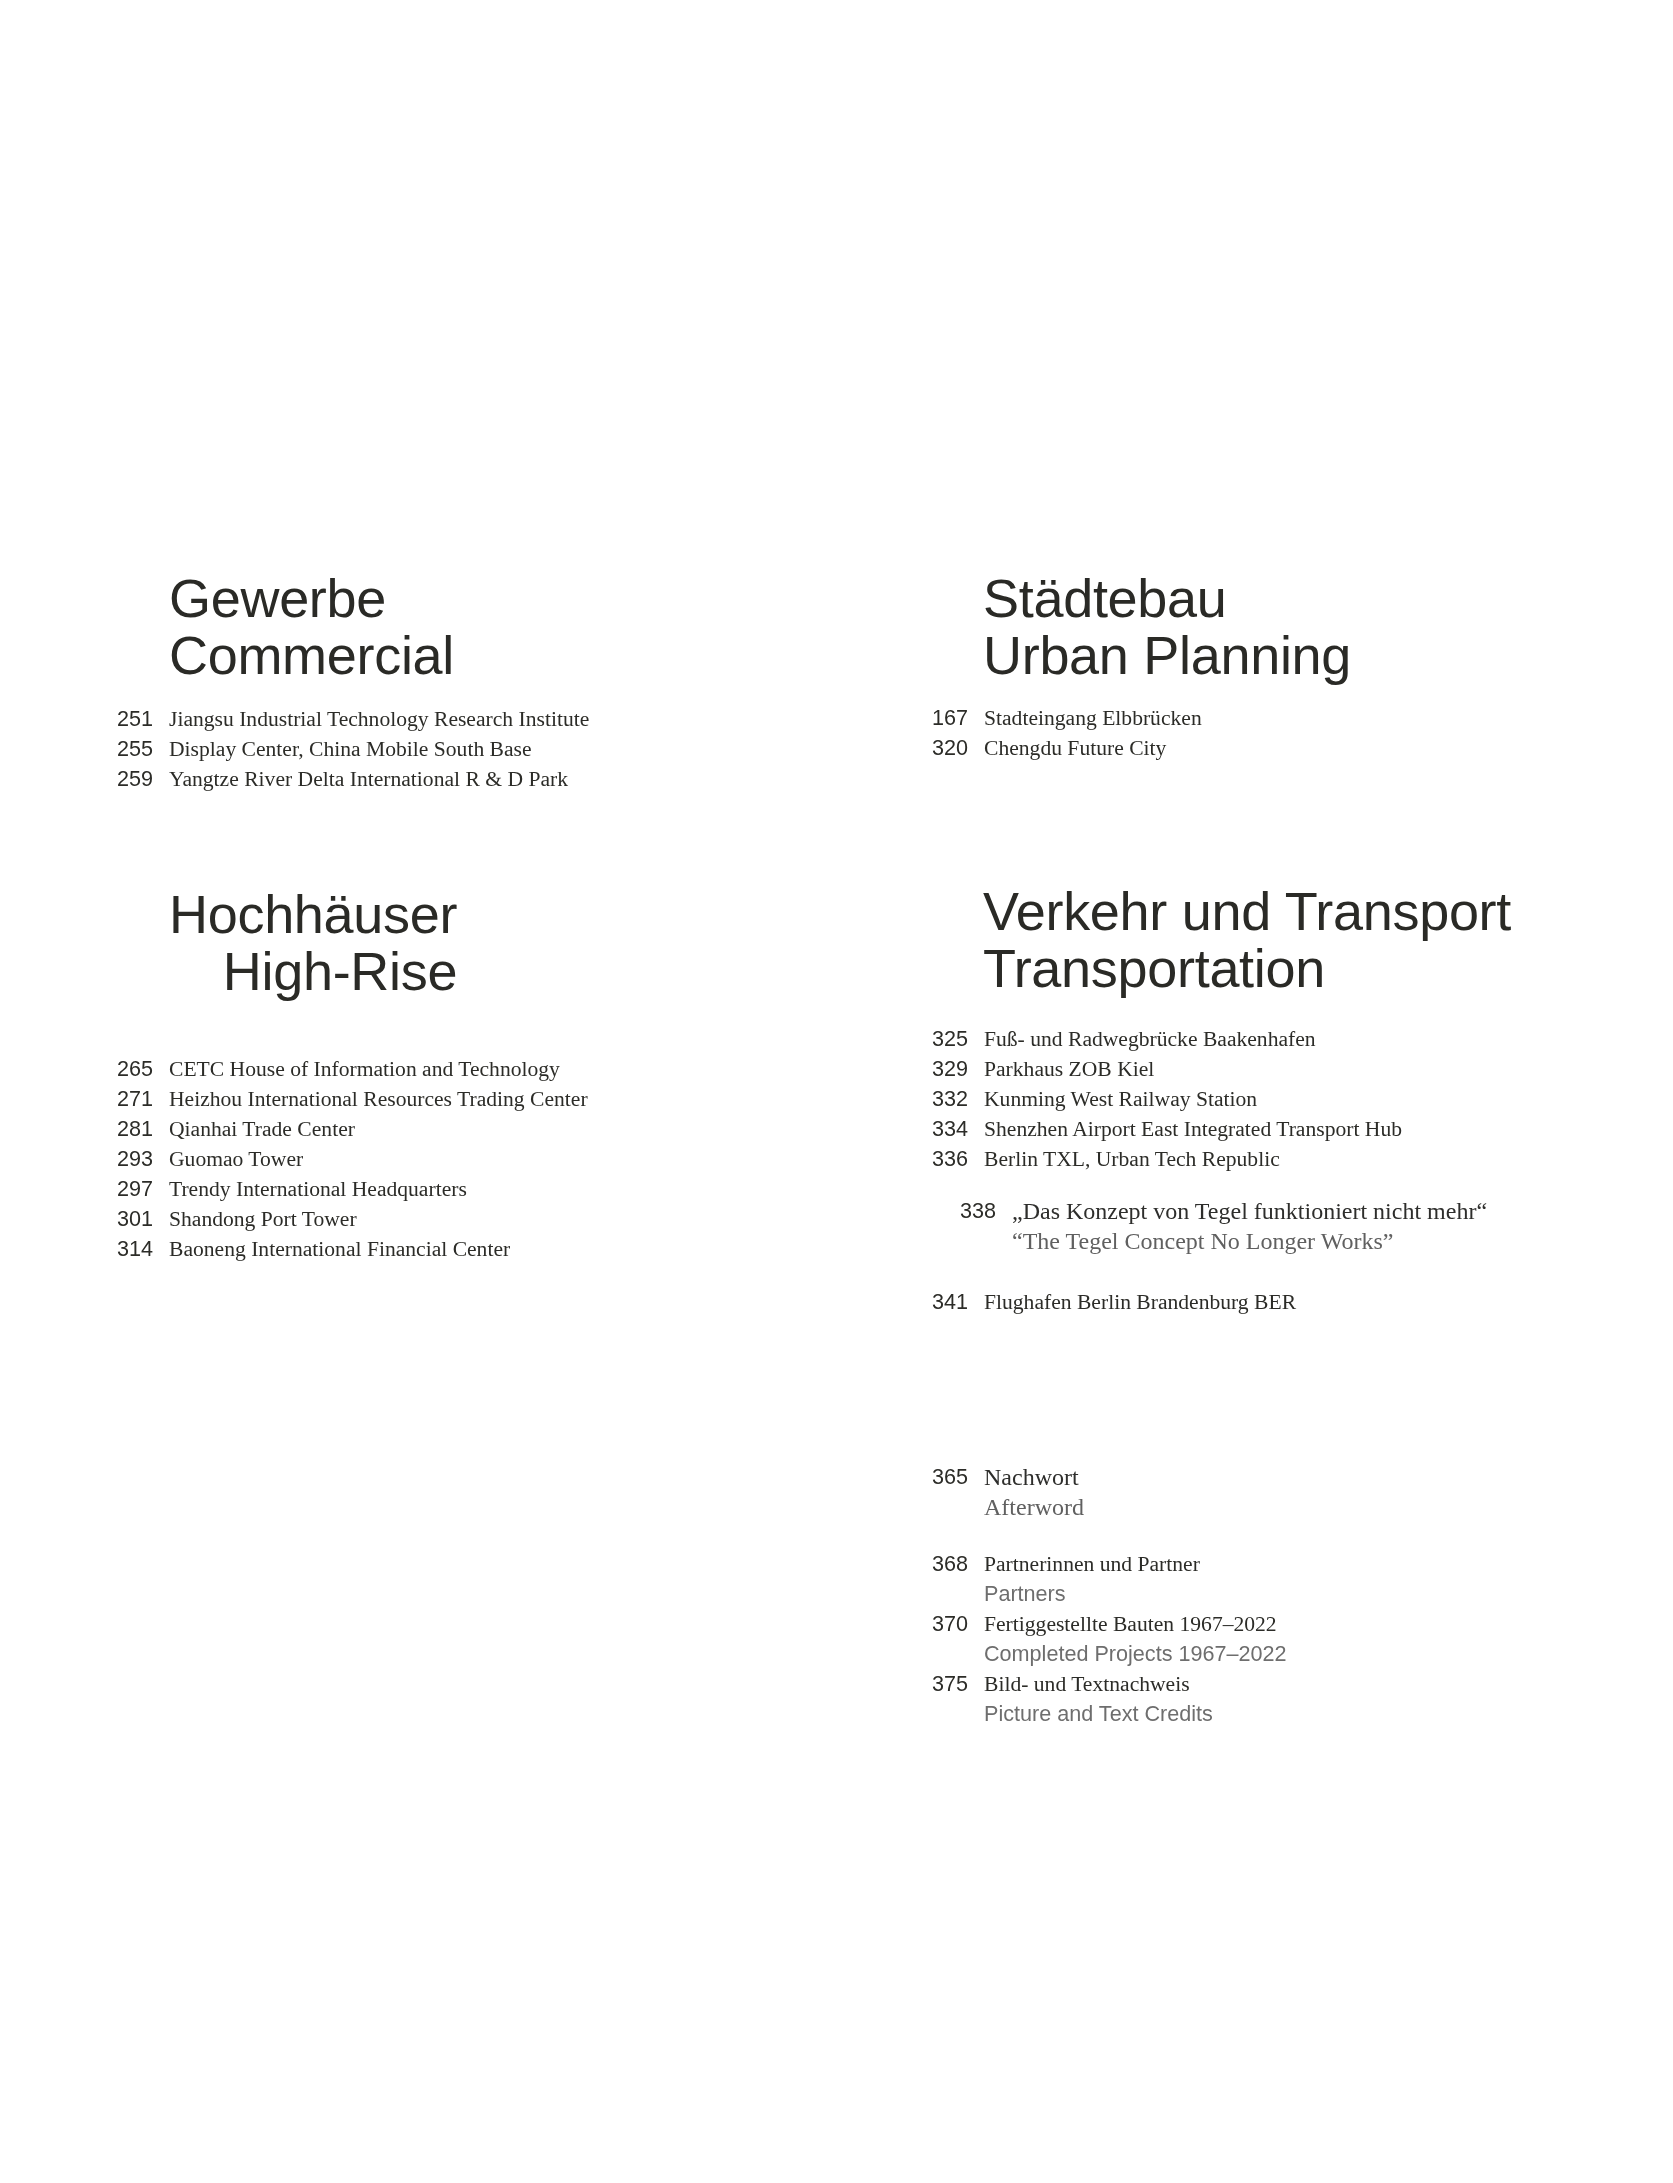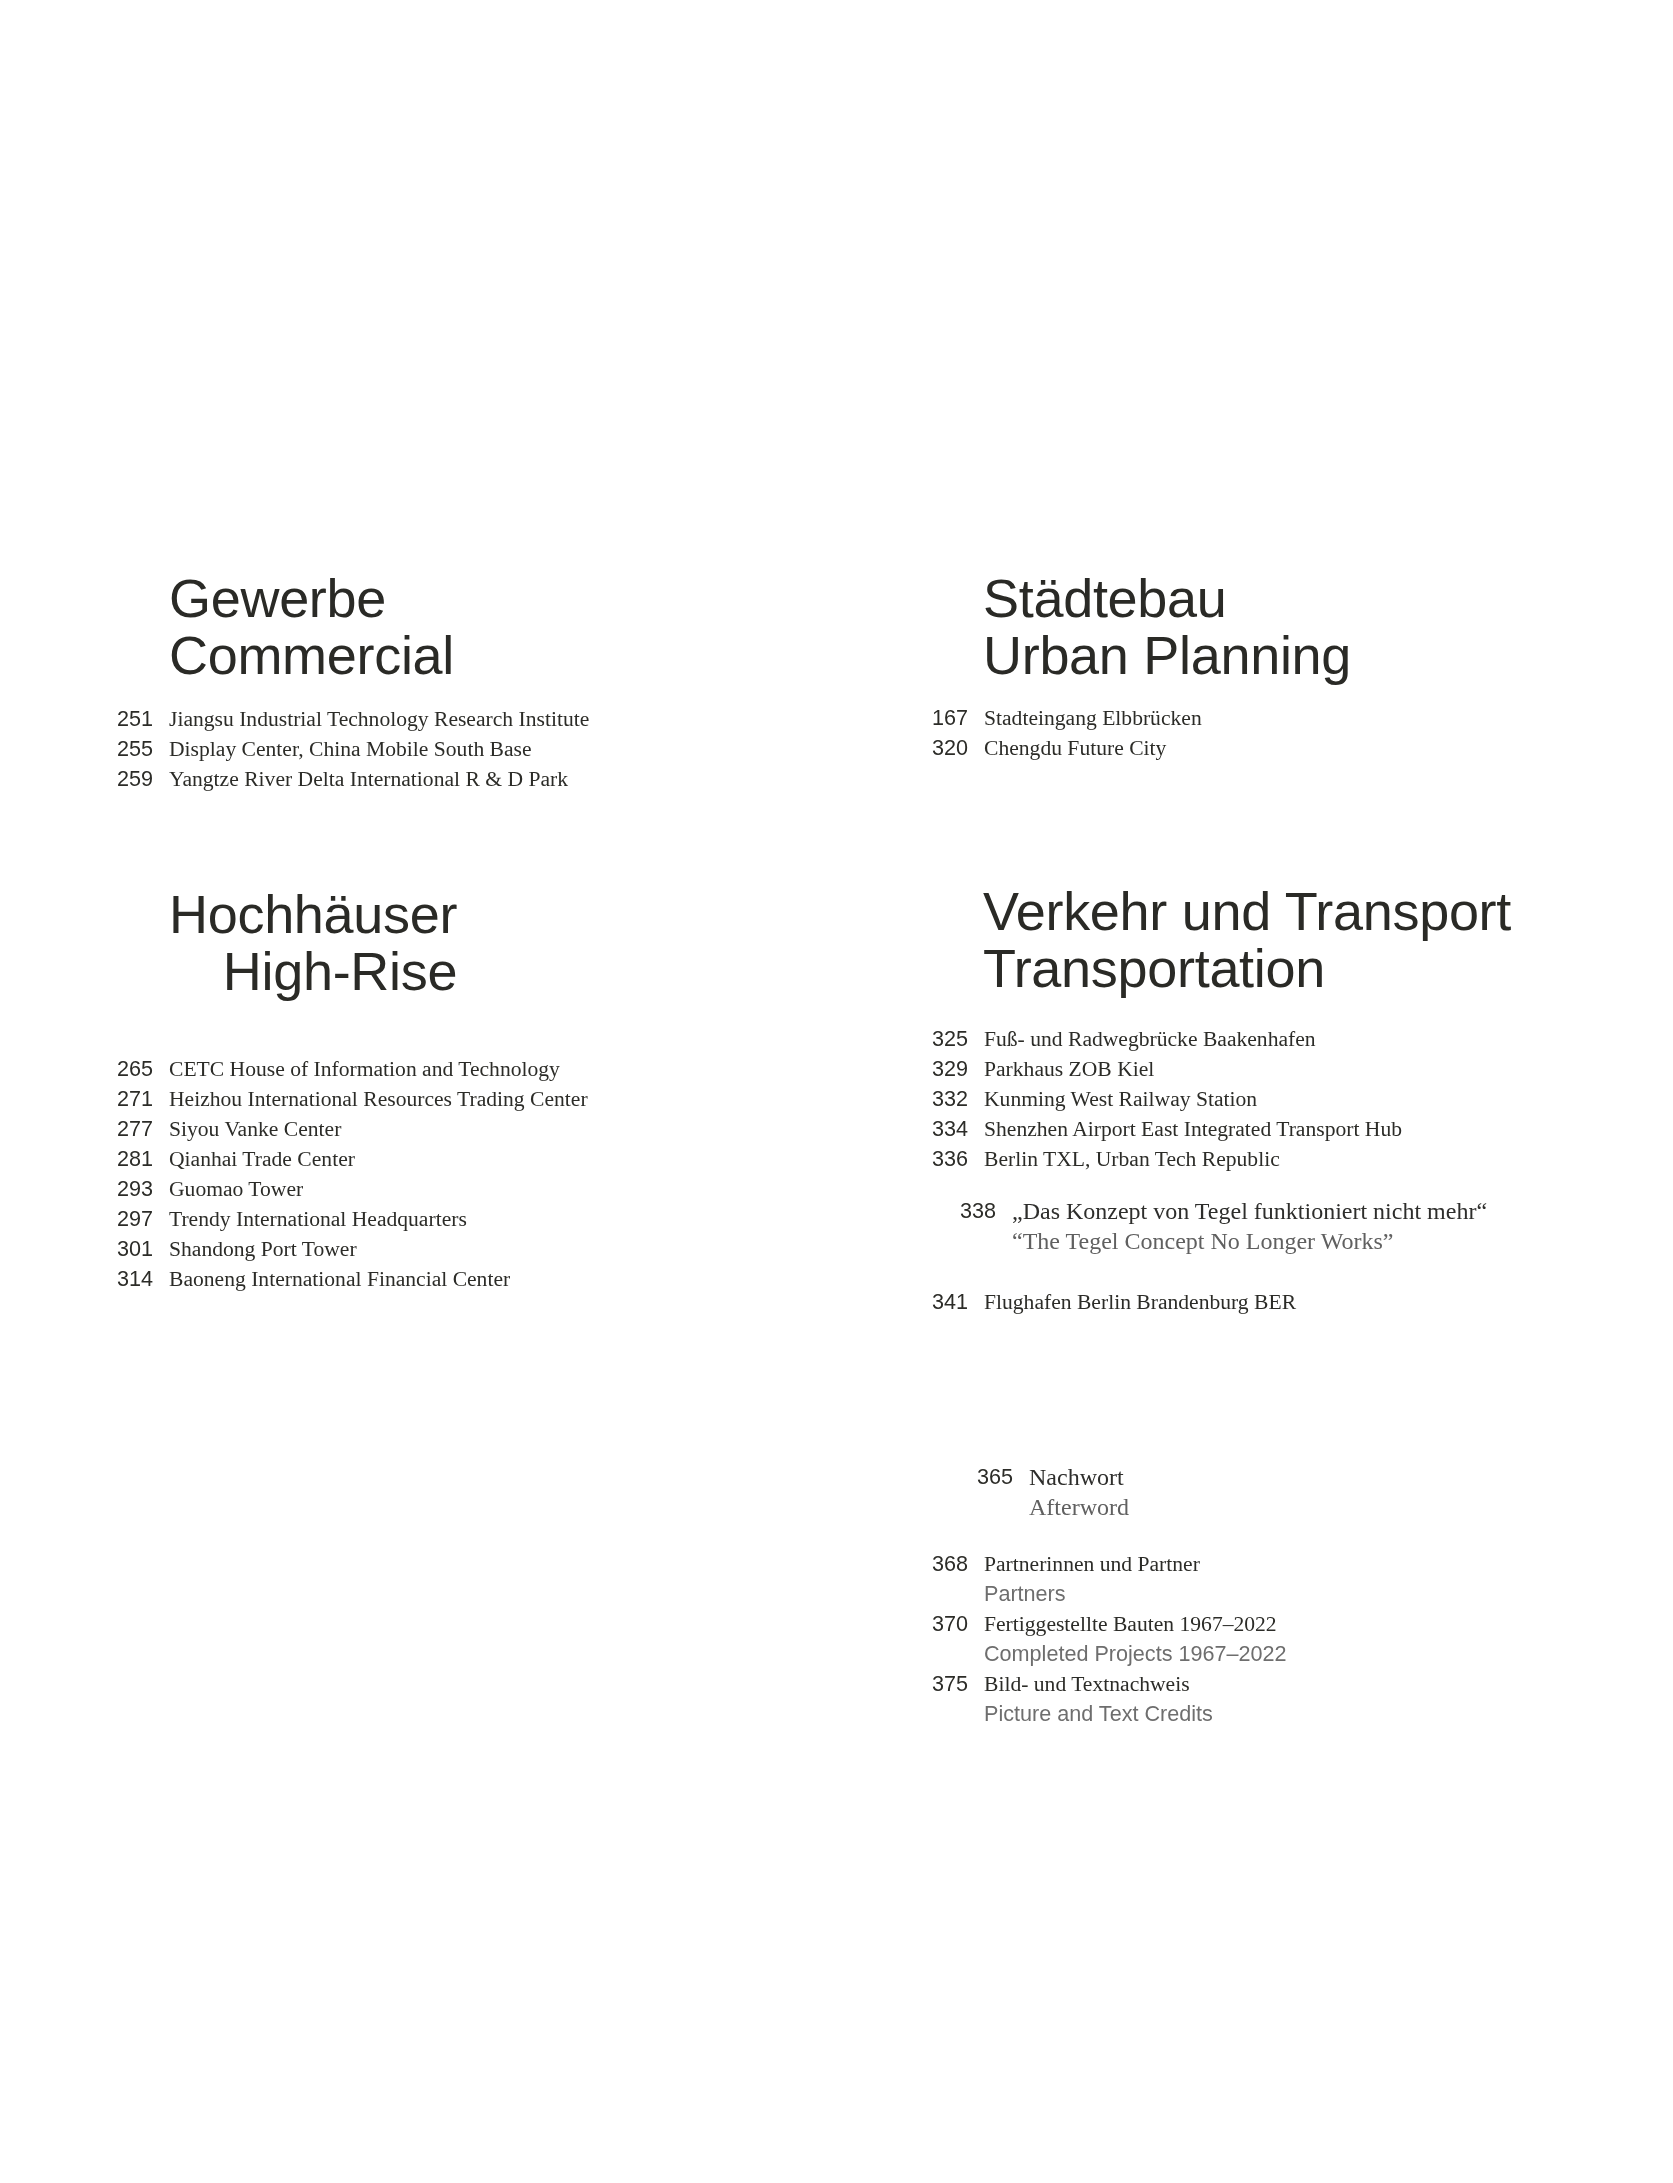--- a/index.html
+++ b/index.html
@@ -54,24 +54,20 @@
 </h2>
 
 <div class="block" style="left:117px; top:1054px;">
   <div class="row">
     <span class="pg">265</span>
     <span class="tt">CETC House of Information and Technology</span>
   </div>
   <div class="row">
     <span class="pg">271</span>
     <span class="tt">Heizhou International Resources Trading Center</span>
-  </div>
-  <div class="row">
-    <span class="pg">277</span>
-    <span class="tt">Siyou Vanke Center</span>
   </div>
   <div class="row">
     <span class="pg">281</span>
     <span class="tt">Qianhai Trade Center</span>
   </div>
   <div class="row">
     <span class="pg">293</span>
     <span class="tt">Guomao Tower</span>
   </div>
   <div class="row">
@@ -143,21 +139,21 @@
   </div>
 </div>
 
 <div class="block" style="left:932px; top:1287px;">
   <div class="row">
     <span class="pg">341</span>
     <span class="tt">Flughafen Berlin Brandenburg BER</span>
   </div>
 </div>
 
-<div class="block" style="left:932px; top:1462px;margin-left:45px;">
+<div class="block" style="left:932px; top:1462px;">
   <div class="row">
     <span class="pg">365</span>
     <span class="tt serif">Nachwort</span>
   </div>
   <div class="row">
     <span class="pg"></span>
     <span class="serif-sub">Afterword</span>
   </div>
 </div>
 

